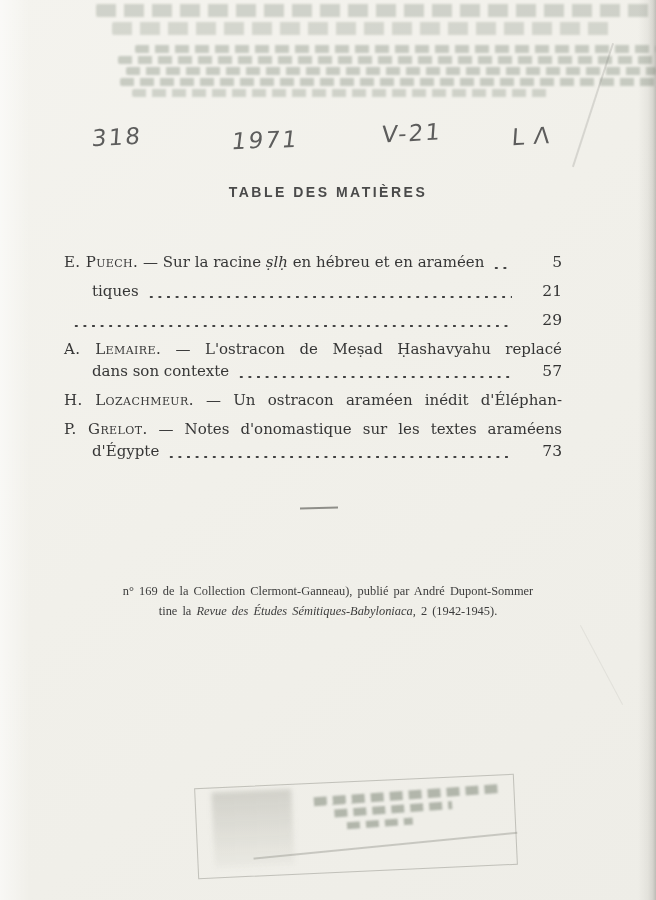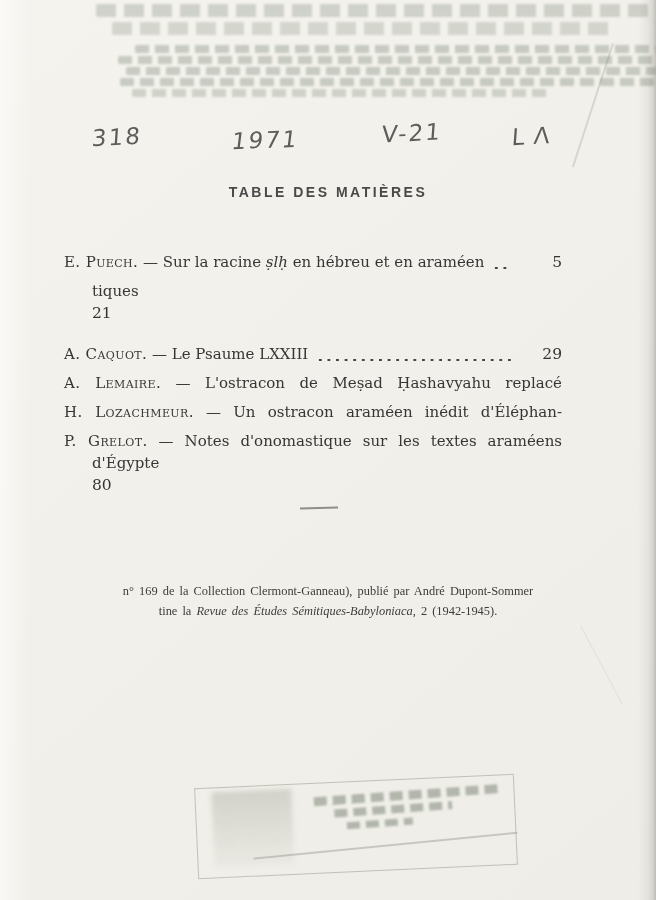--- a/index.html
+++ b/index.html
@@ -34,21 +34,21 @@
     font-family:"Liberation Sans","DejaVu Sans",sans-serif;
     font-size:14px;font-weight:700;letter-spacing:2.5px;color:#4a4a4a;margin-top:18px;}
 
   
   .toc{position:absolute;top:251px;left:64px;width:498px;
     font-size:15px;line-height:22px;color:#363636;}
   .entry{margin-bottom:7px;}
   .row.fullline{text-align:justify;text-align-last:justify;}
   .row.flexline{display:flex;align-items:baseline;}
   .row .txt{white-space:normal;}
-  .row.cont{padding-left:28px;flex-direction:column;}
+  .row.cont{padding-left:28px;}
   .sc{font-variant-caps:small-caps;letter-spacing:0.4px;}
   .it{font-style:italic;}
   .leader{flex:1 1 auto;align-self:stretch;margin:0 16px 0 6px;
     background-image:radial-gradient(circle,#3e3e3e 1.05px,rgba(0,0,0,0) 1.5px);
     background-size:8.6px 8px;background-repeat:repeat-x;
     background-position:2px 13px;}
   .pagenum{flex:0 0 34px;text-align:right;font-size:15.5px;color:#333;}
 
   
   .divider{position:absolute;top:507px;left:300px;width:38px;height:0;
@@ -105,37 +105,41 @@
       </div>
       <div class="entry">
         <div class="row flexline cont">
           <span class="txt"><span>tiques</span></span>
           <span class="leader"></span>
           <span class="pagenum">21</span>
         </div>
       </div>
       <div class="entry">
         <div class="row flexline">
-          <span class="txt"><span class="sc">A. Caquot.</span><span> — Le Psaume LXXIII</span></span>
           <span class="leader"></span>
           <span class="pagenum">29</span>
         </div>
       </div>
       <div class="entry">
         <div class="row fullline"><span class="sc">A. Lemaire.</span><span> — L'ostracon de Meṣad Ḥashavyahu replacé</span></div>
+        <div class="row flexline cont">
+          <span class="txt"><span>dans son contexte</span></span>
+          <span class="leader"></span>
+          <span class="pagenum">57</span>
+        </div>
       </div>
       <div class="entry">
         <div class="row fullline"><span class="sc">H. Lozachmeur.</span><span> — Un ostracon araméen inédit d'Éléphan-</span></div>
       </div>
       <div class="entry">
         <div class="row fullline"><span class="sc">P. Grelot.</span><span> — Notes d'onomastique sur les textes araméens</span></div>
         <div class="row flexline cont">
           <span class="txt"><span>d'Égypte</span></span>
           <span class="leader"></span>
-          <span class="pagenum">80</span>
+          <span class="pagenum">73</span>
         </div>
       </div>
     </div>
 
   <div class="divider"></div>
 
   <div class="footnote" id="footnote">
       <div><span>n° 169 de la Collection Clermont-Ganneau), publié par André Dupont-Sommer</span></div>
       <div><span>tine la </span><span class="it">Revue des Études Sémitiques-Babyloniaca</span><span>, 2 (1942-1945).</span></div>
     </div>

